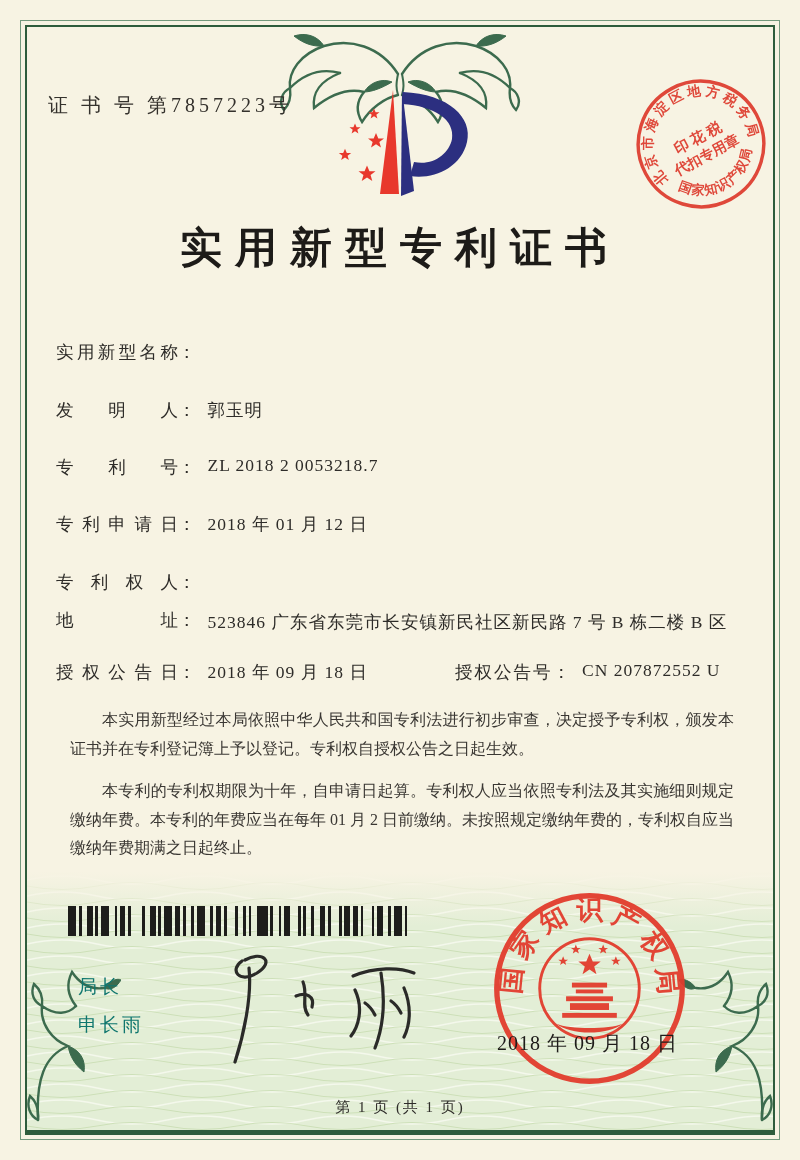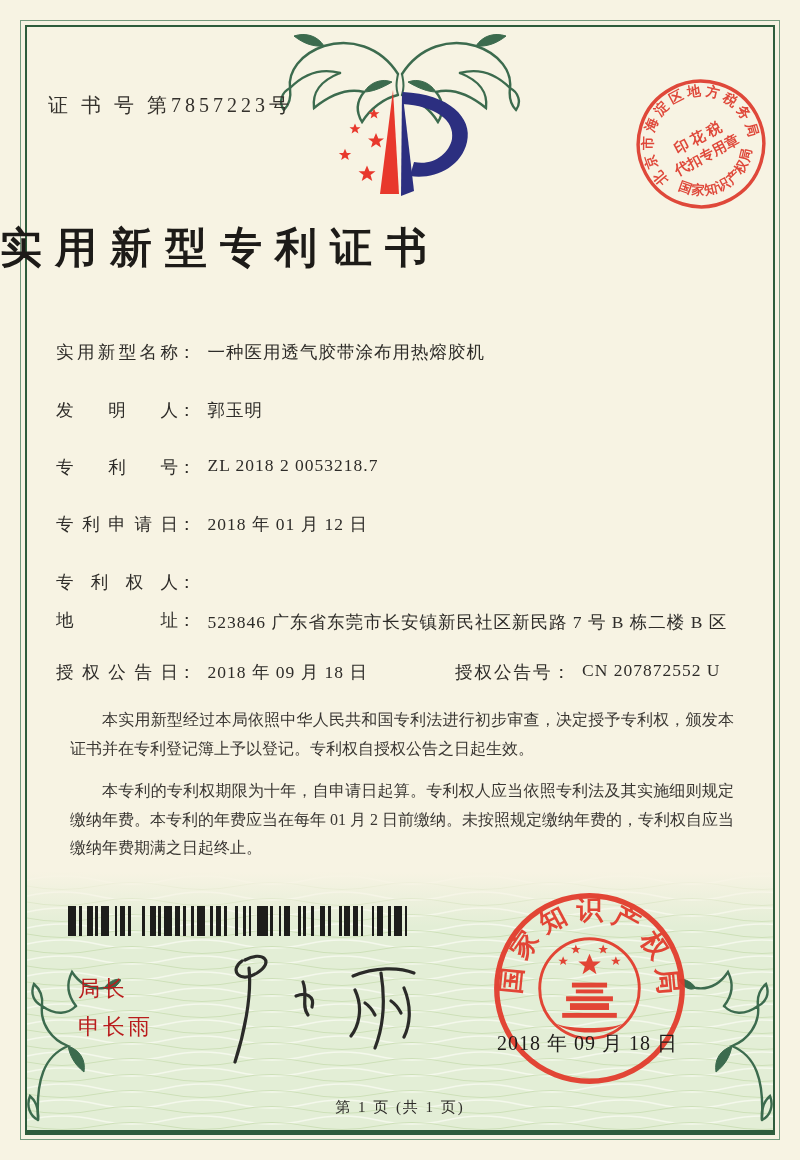--- a/index.html
+++ b/index.html
@@ -4,31 +4,31 @@
 <style>
   html,body{margin:0;padding:0;}
   body{font-family:"Liberation Serif","DejaVu Serif",serif;}
   .page{position:relative;width:800px;height:1160px;background:#f7f3e3;overflow:hidden;}
   .frame-outer{position:absolute;inset:20px;border:1px solid #74997d;pointer-events:none;}
   .frame-inner{position:absolute;inset:25px;border:2px solid #2e5c3c;border-bottom-width:5px;pointer-events:none;}
   .guilloche{position:absolute;left:27px;top:872px;width:746px;height:258px;}
   .cert-no{position:absolute;left:48px;top:92px;font-size:20px;letter-spacing:4px;color:#34312c;font-family:Liberation Serif, serif;}
   .tax-stamp{position:absolute;left:615px;top:58px;width:172px;height:172px;transform:rotate(-28deg);opacity:.92;}
   .logo{position:absolute;left:330px;top:84px;width:152px;height:124px;}
-  .title{position:absolute;left:0;top:220px;width:100%;text-align:left;font-size:42px;font-weight:700;letter-spacing:13px;color:#1d1b18;}
+  .title{position:absolute;left:0;top:220px;width:100%;text-align:center;font-size:42px;font-weight:700;letter-spacing:13px;color:#1d1b18;}
   .row{position:absolute;left:56px;display:flex;align-items:flex-start;font-size:17.5px;color:#2e2c29;}
   .flabel{display:inline-block;width:122px;text-align:justify;text-align-last:justify;}
   .colon{margin-right:12px;}
   .fvalue{letter-spacing:1px;}
   .addr .fvalue{width:572px;line-height:29px;}
   .grant-label{letter-spacing:2px;text-align:right;}
   .body-text{position:absolute;left:56px;top:692px;width:692px;font-size:16px;line-height:28.5px;color:#3a3733;text-align:justify;}
   .body-text p{margin:14px;text-indent:2em;}
   .barcode{position:absolute;left:68px;top:906px;width:345px;height:30px;display:flex;}
-  .director{position:absolute;left:78px;font-size:22px;letter-spacing:3px;color:#b91c1c;}
+  .director{position:absolute;left:78px;font-size:19px;letter-spacing:3px;color:#0f766e;}
   .signature{position:absolute;left:185px;top:948px;width:270px;height:120px;}
   .seal{position:absolute;left:487px;top:886px;width:205px;height:205px;opacity:.95;}
   .seal-date{position:absolute;left:497px;top:1030px;width:200px;font-size:20px;letter-spacing:1px;color:#1e1c1a;white-space:nowrap;}
   .footer{position:absolute;left:0;top:1098px;width:100%;text-align:center;font-size:15px;color:#2e2c29;letter-spacing:2px;}
   .orn{position:absolute;pointer-events:none;}
 </style>
 </head>
 <body>
 
 <div class="page">
@@ -125,21 +125,20 @@
       <path d="M72,4 L71,112 L84,107 Z"></path>
       <path d="M73,8 C119,10 143,34 137,58 C131,84 103,96 80,92 L84,78 C103,82 119,70 122,55 C125,36 105,22 72,20 Z"></path>
     </g>
   </svg>
 
   <div class="title">实用新型专利证书</div>
 
   <div class="row" style="top:340px">
     <span class="flabel">实用新型名称</span>
       <span class="colon">：</span>
-      <span class="fvalue">一种医用透气胶带涂布用热熔胶机</span>
   </div>
   <div class="row" style="top:398px">
     <span class="flabel">发明人</span>
       <span class="colon">：</span>
       <span class="fvalue">郭玉明</span>
   </div>
   <div class="row" style="top:455px">
     <span class="flabel">专利号</span>
       <span class="colon">：</span>
       <span class="fvalue">ZL 2018 2 0053218.7</span>

